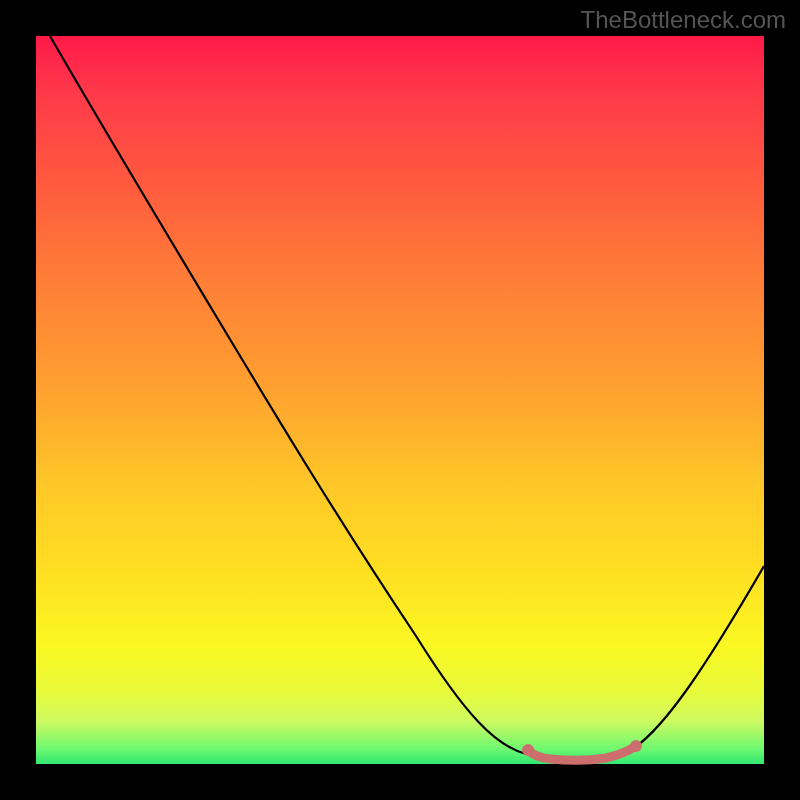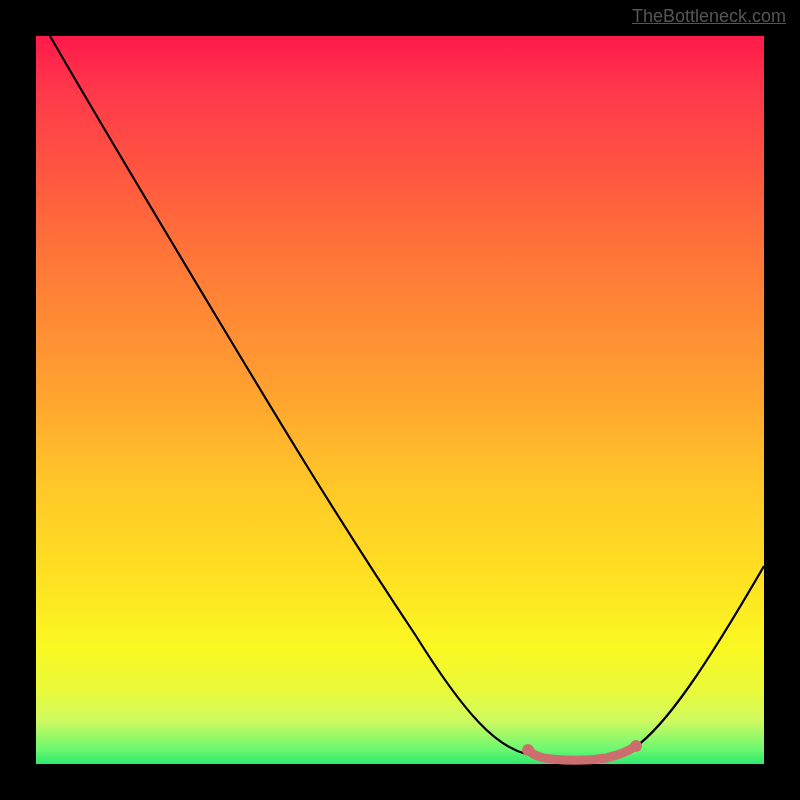--- a/index.html
+++ b/index.html
@@ -9,24 +9,23 @@
     height: 800px;
     background: #000;
     position: relative;
     font-family: Arial, sans-serif;
   }
   .watermark {
     position: absolute;
     top: 6px;
     right: 14px;
     color: #555;
-    font-size: 18px;
+    font-size: 24px;
     font-weight: 500;
     z-index: 10;
-    text-decoration: underline;
   }
   .plot-area {
     position: absolute;
     left: 36px;
     top: 36px;
     width: 728px;
     height: 728px;
     background: linear-gradient(to bottom,
       #ff1a4a 0%,
       #ff3a4a 8%,

